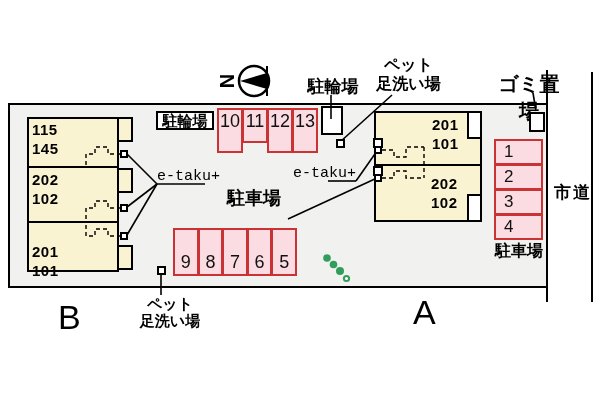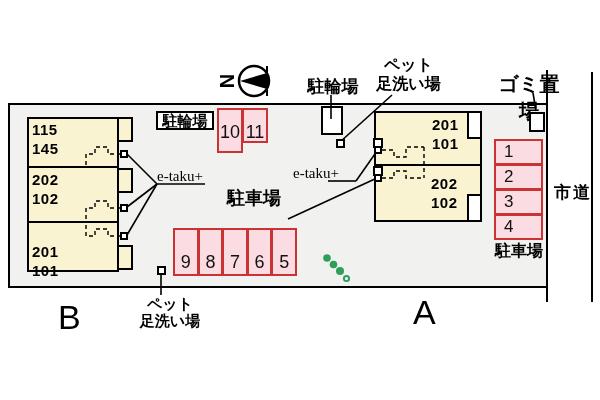--- a/index.html
+++ b/index.html
@@ -5,26 +5,26 @@
   html,body{margin:0;padding:0;background:#fff;}
   #canvas{position:relative;width:600px;height:400px;background:#ffffff;overflow:hidden;
           font-family:"Liberation Sans","DejaVu Sans",sans-serif;color:#000;}
   .abs{position:absolute;box-sizing:border-box;}
   #site{background:#f1f1ef;border:2px solid #000;}
   .bld{background:#faf3d1;border:2px solid #000;}
   .notch{background:#ffffff;border:2px solid #000;}
   .sq{background:#ffffff;border:2px solid #000;width:8px;height:8px;z-index:6;}
   .spot{background:#fbdce2;border:2px solid #c93333;display:flex;justify-content:center;
         font-size:18px;line-height:20px;color:#111;}
-  .spot.num-top{align-items:flex-start;padding-top:12px;}
+  .spot.num-top{align-items:flex-start;padding-top:1px;}
   .spot.num-bottom{align-items:flex-end;padding-bottom:2px;}
   .spot.num-left{justify-content:flex-start;align-items:center;padding-left:8px;font-size:17px;}
   .jp{font-weight:bold;}
   .room{font-weight:bold;font-size:15px;line-height:19px;letter-spacing:0.5px;}
-  .etaku{font-family:Liberation Serif, serif;font-size:15px;}
+  .etaku{font-family:Liberation Mono, monospace;font-size:15px;}
   .boxlabel{background:#fff;border:2px solid #000;text-align:center;}
   .whitebox{background:#fff;border:2px solid #000;}
   #overlay{position:absolute;left:0;top:0;width:600px;height:400px;z-index:5;pointer-events:none;}
   .big-letter{font-size:34px;line-height:34px;}
 </style>
 </head>
 <body>
 
 <div id="canvas">
 
@@ -66,20 +66,26 @@
   <div class="abs sq" style="left:374px;top:146px;"></div>
   <div class="abs sq" style="left:374px;top:174px;"></div>
 
   <div class="abs boxlabel jp" style="left:156px;top:111px;width:58px;height:19px;font-size:15px;line-height:16px;"><span>駐輪場</span></div>
   <div class="abs spot num-top" style="left:217px;top:108px;width:26px;height:45px;">
       <span>10</span>
     </div>
   <div class="abs spot num-top" style="left:242px;top:108px;width:26px;height:35px;">
       <span>11</span>
     </div>
+  <div class="abs spot num-top" style="left:267px;top:108px;width:26px;height:45px;">
+      <span>12</span>
+    </div>
+  <div class="abs spot num-top" style="left:292px;top:108px;width:26px;height:45px;">
+      <span>13</span>
+    </div>
 
   <div class="abs spot num-bottom" style="left:173px;top:228px;width:25.6px;height:48px;">
       <span>9</span>
     </div>
   <div class="abs spot num-bottom" style="left:197.6px;top:228px;width:25.6px;height:48px;">
       <span>8</span>
     </div>
   <div class="abs spot num-bottom" style="left:222.2px;top:228px;width:25.6px;height:48px;">
       <span>7</span>
     </div>

